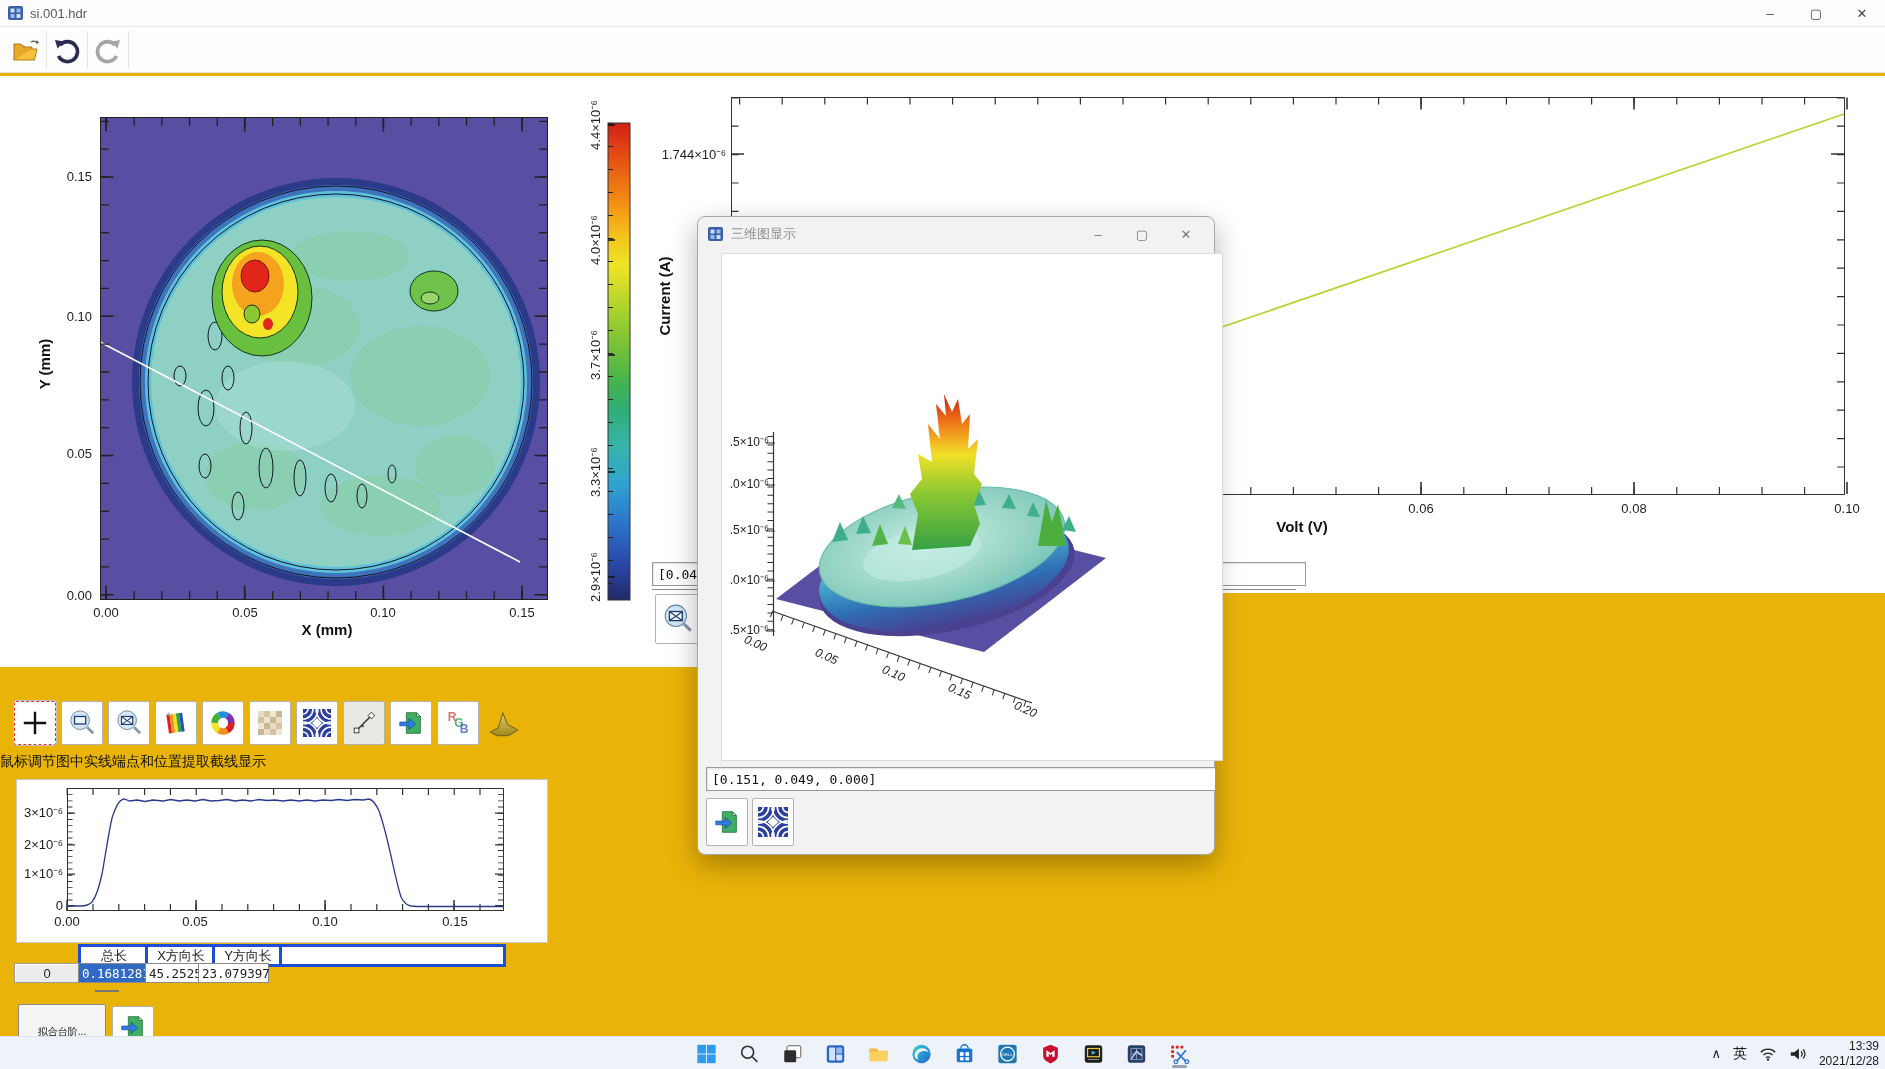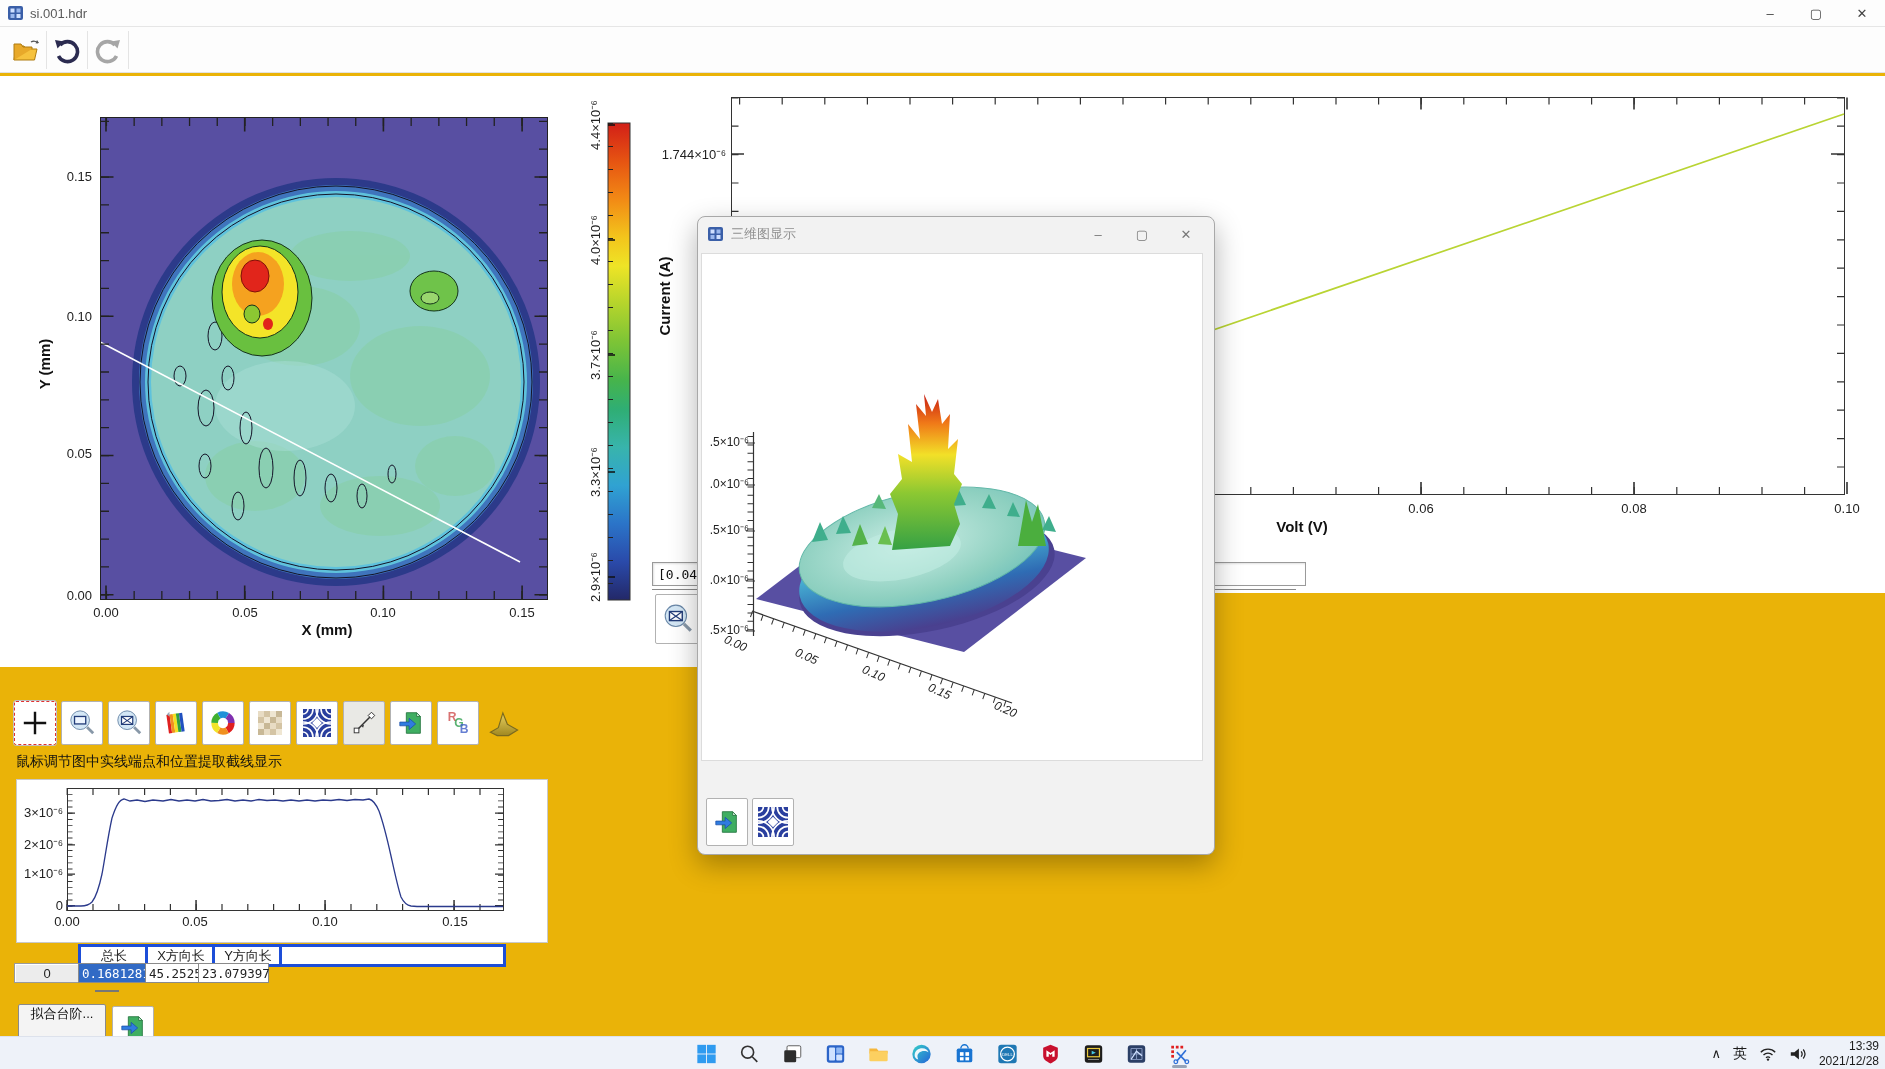--- a/index.html
+++ b/index.html
@@ -28,30 +28,30 @@
   .hint{font-size:14px;color:#111}
   
   .tbl{font-size:13px}
   .tbl .th{position:absolute;top:0;height:17px;background:#fff;border:3px solid #1d4ed8;
            display:flex;align-items:center;justify-content:center}
   .tbl .rowhdr{position:absolute;height:18px;background:#ececec;border:1px solid #9a9a9a;
            box-shadow:inset 1px 1px 0 #fff;display:flex;align-items:center;justify-content:center}
   .tbl .td{position:absolute;height:18px;background:#fff;border:1px solid #8a8a8a;
            display:flex;align-items:center;padding-left:3px;font-family:"DejaVu Sans Mono",monospace;font-size:12.5px}
   .tbl .td.sel{background:#316ac5;color:#fff}
-  .push-btn{background:#f4f4f4;border:1px solid #8a8a8a;border-radius:2px;font-size:13px;
-            display:flex;align-items:flex-start;justify-content:center;color:#111}
+  .push-btn{background:#f4f4f4;border:1px solid #8a8a8a;border-radius:2px;font-size:10px;
+            display:flex;align-items:flex-end;justify-content:center;color:#111}
   
   .dialog{left:697px;top:216px;width:516px;height:637px;background:#f2f2f2;border:1px solid #a8a8a8;
           border-radius:8px;box-shadow:0 10px 28px rgba(0,0,0,.3)}
   .dlg-title{height:34px;display:flex;align-items:center;font-size:13px;color:#8f8f8f}
   .dlg-title .appico{margin:0 7px 0 10px;width:16px;height:16px}
   .dlg-btns{position:absolute;right:6px;top:0;height:34px;display:flex}
   .dlg-btn{width:44px;height:34px;display:flex;align-items:center;justify-content:center;color:#777;font-size:13px}
-  .dlg-content{position:absolute;left:3px;top:36px;width:500px;height:506px;background:#fff;border:1px solid #dcdcdc}
+  .dlg-content{position:absolute;left:23px;top:36px;width:500px;height:506px;background:#fff;border:1px solid #dcdcdc}
   
   .taskbar{left:0;top:1036px;width:1885px;height:33px;background:#eef2f9;border-top:1px solid #dde2ec}
   .tb-center{position:absolute;left:50%;top:0;transform:translateX(-50%);height:33px;display:flex;align-items:center;gap:3px}
   .task-ico{width:40px;height:31px;display:flex;align-items:center;justify-content:center;border-radius:4px;position:relative}
   .task-ico .active-bar{position:absolute;bottom:1px;left:50%;transform:translateX(-50%);
            width:15px;height:3px;border-radius:2px;background:#97a4b8}
   .tray{position:absolute;right:6px;top:0;height:33px;display:flex;align-items:center;gap:12px;font-size:14px;color:#1b1b1b}
   .clock{font-size:12px;line-height:1.25;text-align:right;color:#1b1b1b}
   
   .tk{font:13px "Liberation Sans",sans-serif;fill:#222}
@@ -363,21 +363,21 @@
             <linearGradient id="gold" x1="0" y1="0" x2="0" y2="1">
           <stop offset="0" stop-color="#e8d060"></stop>
               <stop offset="1" stop-color="#a08820"></stop>
             </linearGradient>
           </defs>
         <polygon points="3,24 10,20 14,7 18,17 27,22 19,27 9,27" fill="url(#gold)" stroke="#7a6a20"></polygon>
       </svg>
     </div>
   </div>
 
-  <div class="abs hint" style="left:16px;top:753px">
+  <div class="abs hint" style="left:0;top:753px">
     <span>鼠标调节图中实线端点和位置提取截线显示</span>
   </div>
 
   <div class="abs panel-white" style="left:16px;top:779px;width:530px;height:162px;border:1px solid #c9c9c9">
     <svg width="528" height="160" viewBox="0 0 528 160">
       <g stroke="#333">
         <rect x="50.5" y="8.5" width="436" height="122" fill="none"></rect>
         <line x1="49.6" y1="127.5" x2="486" y2="127.5" stroke-width="7" stroke-dasharray="1.2,24.6"></line>
         <line x1="49.3" y1="125.5" x2="486" y2="125.5" stroke-width="11" stroke-dasharray="1.5,127.5"></line>
         <line x1="49.6" y1="11.5" x2="486" y2="11.5" stroke-width="7" stroke-dasharray="1.2,24.6"></line>
@@ -494,20 +494,23 @@
           <text class="tks" x="47" y="330" text-anchor="end">.0×10⁻⁶</text>
           <text class="tks" x="47" y="380" text-anchor="end">.5×10⁻⁶</text>
           <text class="tks it" transform="translate(32,393) rotate(24)" text-anchor="middle">0.00</text>
           <text class="tks it" transform="translate(103,406) rotate(24)" text-anchor="middle">0.05</text>
           <text class="tks it" transform="translate(170,423) rotate(24)" text-anchor="middle">0.10</text>
           <text class="tks it" transform="translate(236,441) rotate(24)" text-anchor="middle">0.15</text>
           <text class="tks it" transform="translate(302,459) rotate(24)" text-anchor="middle">0.20</text>
         </g>
       </svg>
     </div>
+    <div class="sunken" style="position:absolute;left:8px;top:550px;width:498px;height:22px">
+      <span>[0.151, 0.049, 0.000]</span>
+    </div>
     <div style="position:absolute;left:8px;top:581px;display:flex;gap:4px">
       <div class="ico-btn" style="width:40px;height:46px">
         <svg width="28" height="28" viewBox="0 0 30 30">
           <path d="M10 4 h11 l4 4 v18 h-15z" fill="#3fae62" stroke="#2c7c46"></path>
           <path d="M21 4 l4 4 h-4z" fill="#d8f0e0" stroke="#2c7c46"></path>
           <polygon points="3,14 13,14 13,10 20,16 13,22 13,18 3,18" fill="#2f7ce0" stroke="#1b4ea8" stroke-width=".8"></polygon>
         </svg>
       </div>
       <div class="ico-btn" style="width:40px;height:46px">
         <svg width="30" height="30" viewBox="0 0 28 28">

